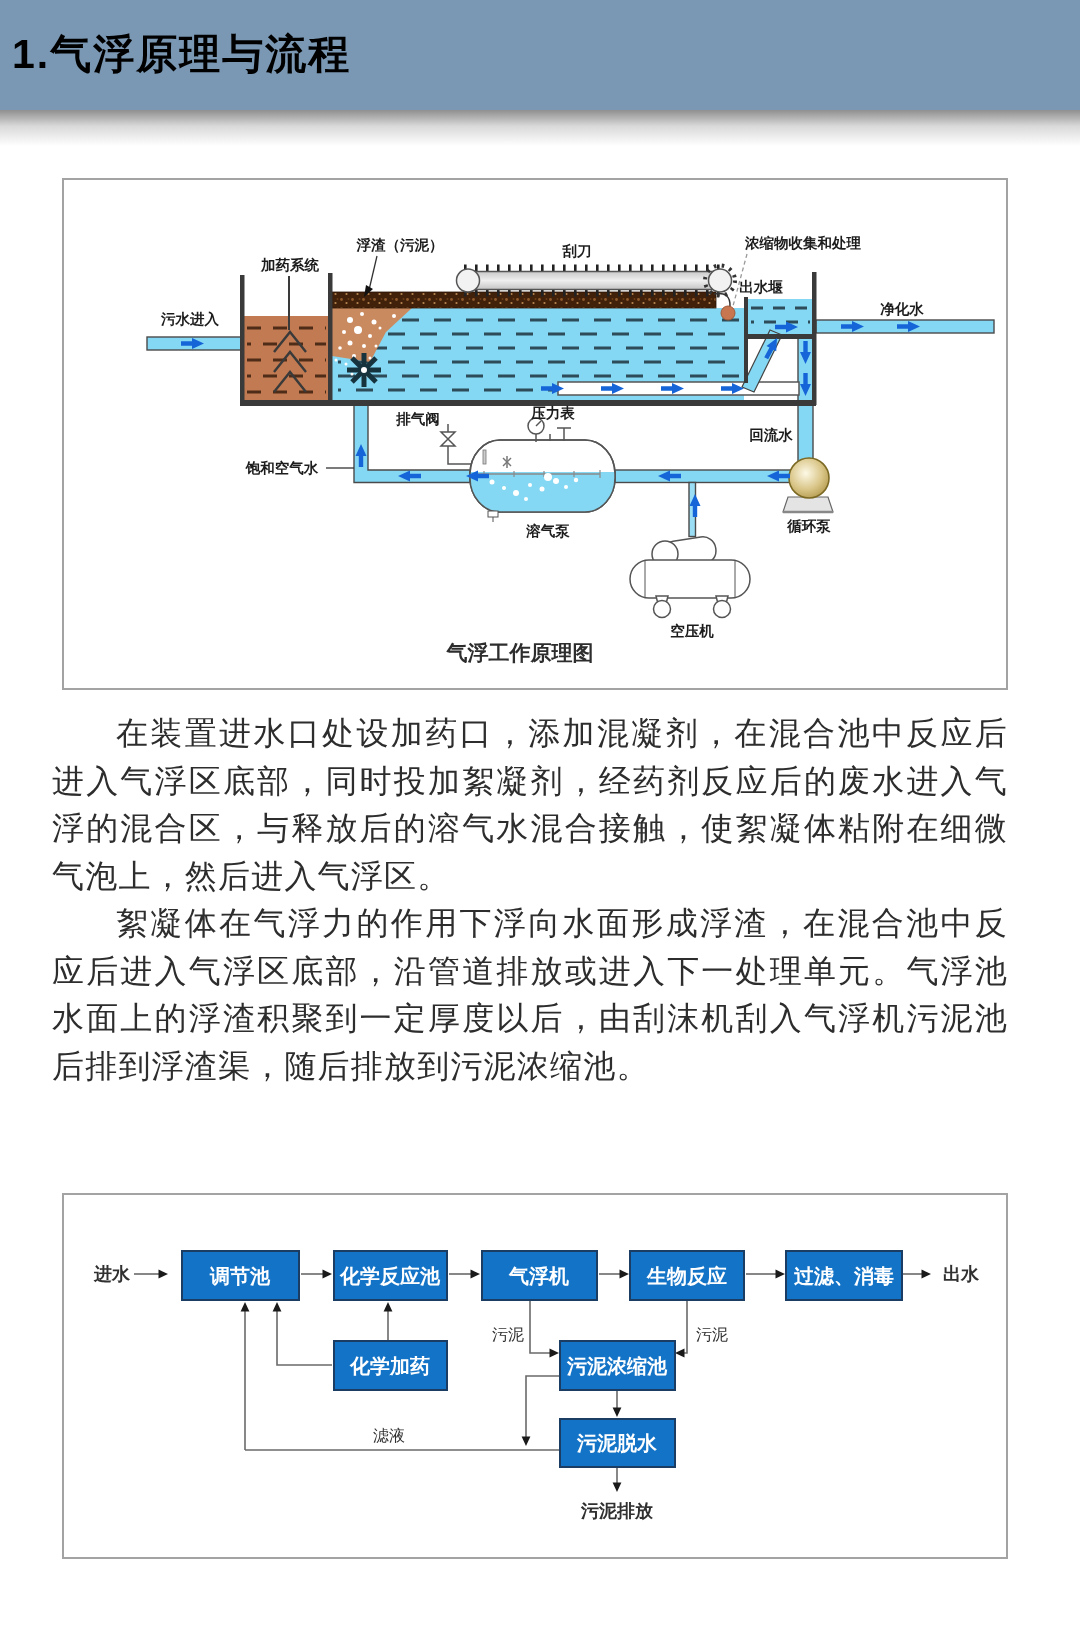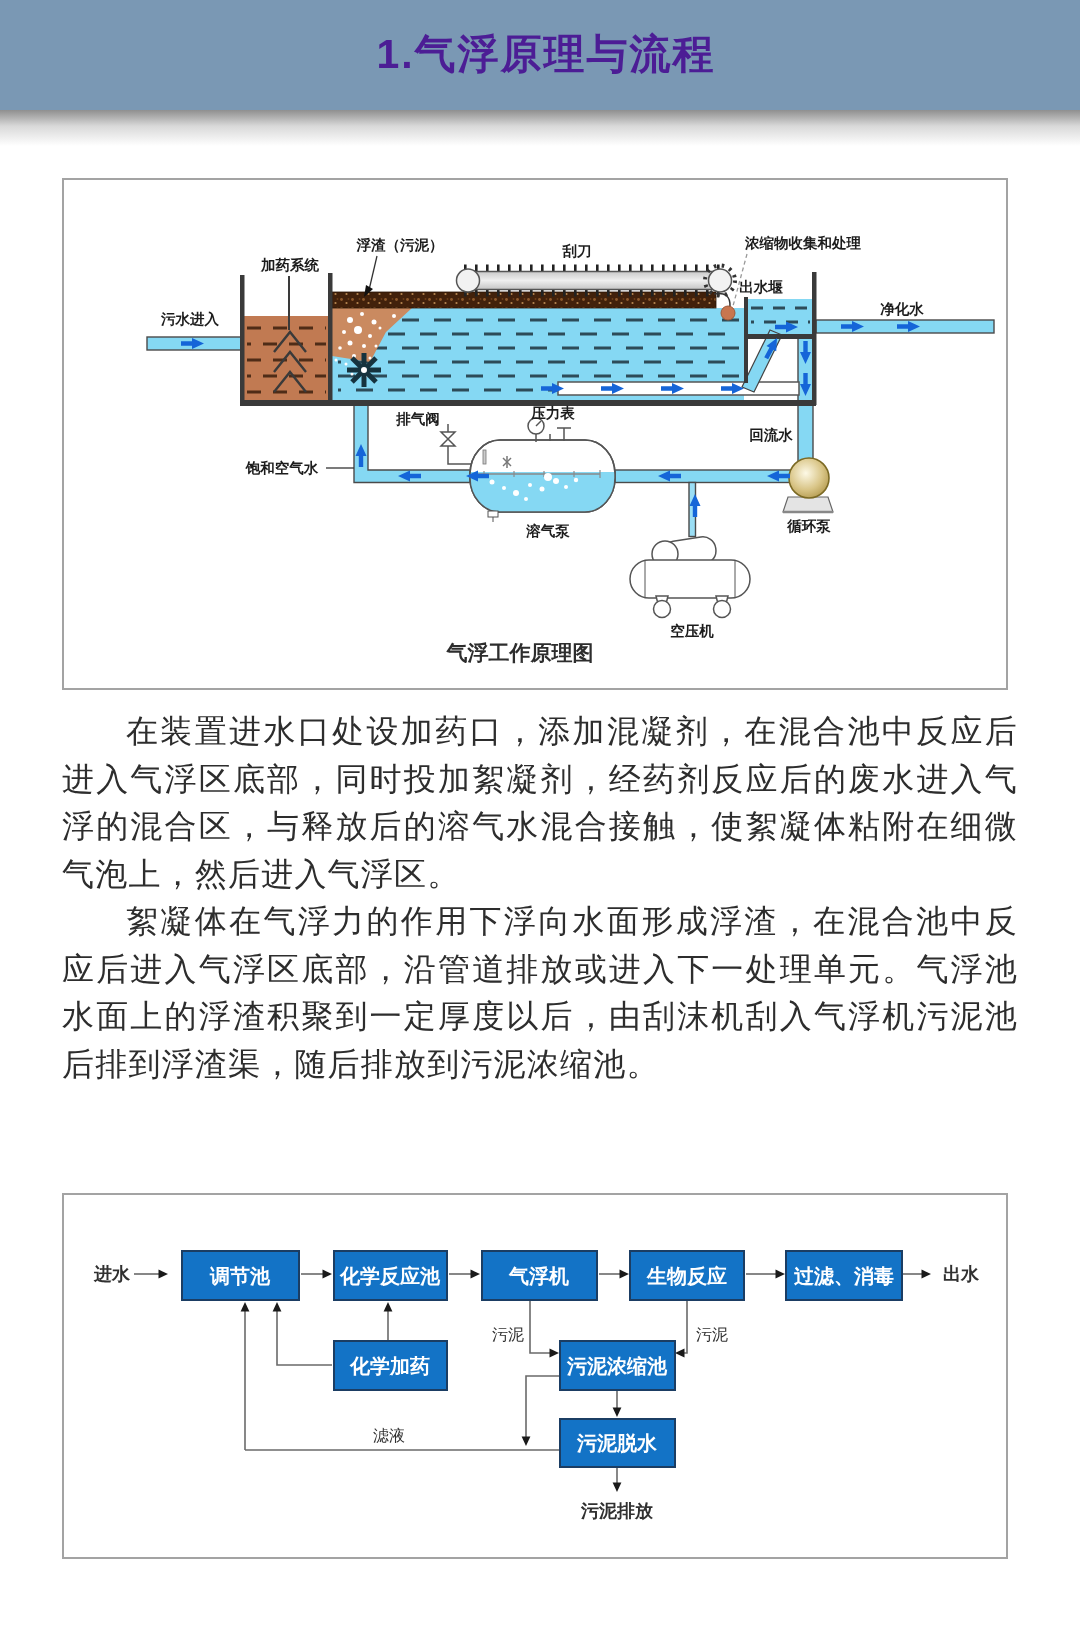--- a/index.html
+++ b/index.html
@@ -1,26 +1,26 @@
 <!DOCTYPE html>
 <html><head>
 <meta charset="utf-8">
 <style>
   html,body{margin:0;padding:0;background:#ffffff;}
   .page{position:relative;width:1080px;height:1640px;background:#fff;overflow:hidden;
         font-family:"Liberation Sans","DejaVu Sans",sans-serif;}
   .titlebar{position:absolute;left:0;top:0;width:1080px;height:110px;background:#7a98b4;}
-  .titlebar h1{margin:0;text-align:center;line-height:108px;font-size:41px;font-weight:bold;
-        color:#4c1d95;letter-spacing:2px;padding-left:12px;}
+  .titlebar h1{margin:0;line-height:108px;font-size:41px;font-weight:bold;
+        color:#000000;letter-spacing:2px;padding-left:12px;}
   .titleshadow{position:absolute;left:0;top:110px;width:1080px;height:36px;
         background:linear-gradient(to bottom,#8f8f8f 0%,#d9d9d9 45%,#ffffff 100%);}
   .figure-box{position:absolute;left:62px;background:#fff;border:2px solid #a3a3a3;box-sizing:content-box;}
   .fig1{top:178px;width:942px;height:508px;}
   .fig2{top:1193px;width:942px;height:362px;}
-  .text-block{position:absolute;left:62px;top:710px;width:956px;font-family:Liberation Mono, monospace;}
+  .text-block{position:absolute;left:52px;top:710px;width:956px;}
   .text-block p{margin:0;font-size:32px;line-height:47.5px;color:#2d2d2d;
         text-align:justify;text-justify:inter-character;text-indent:2em;letter-spacing:1.2px;}
   svg{display:block;}
   svg text{font-family:"Liberation Sans","DejaVu Sans",sans-serif;}
   .dlabel{font-size:14.5px;font-weight:600;fill:#1c1c1c;}
   .caption{font-size:21px;font-weight:600;fill:#2d2d2d;}
   .nodetext{font-size:20px;font-weight:bold;fill:#ffffff;}
   .fclabel{font-size:18px;font-weight:600;fill:#303030;}
   .fcsmall{font-size:16px;font-weight:500;fill:#303030;}
 </style>

